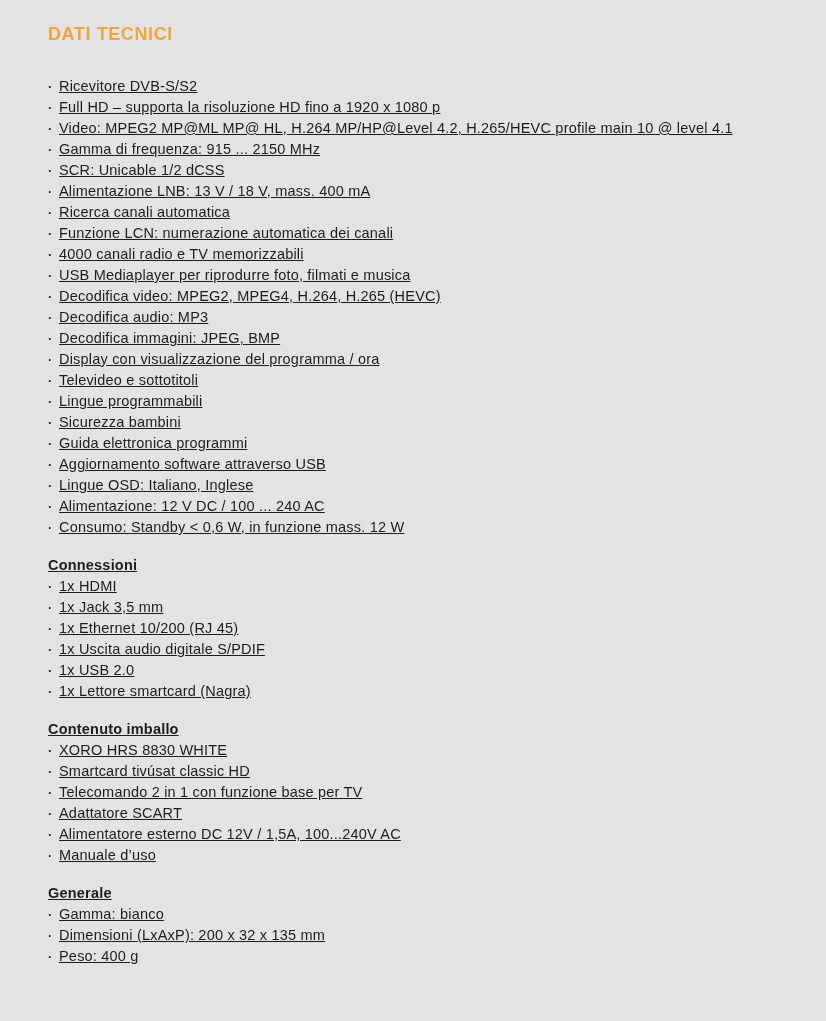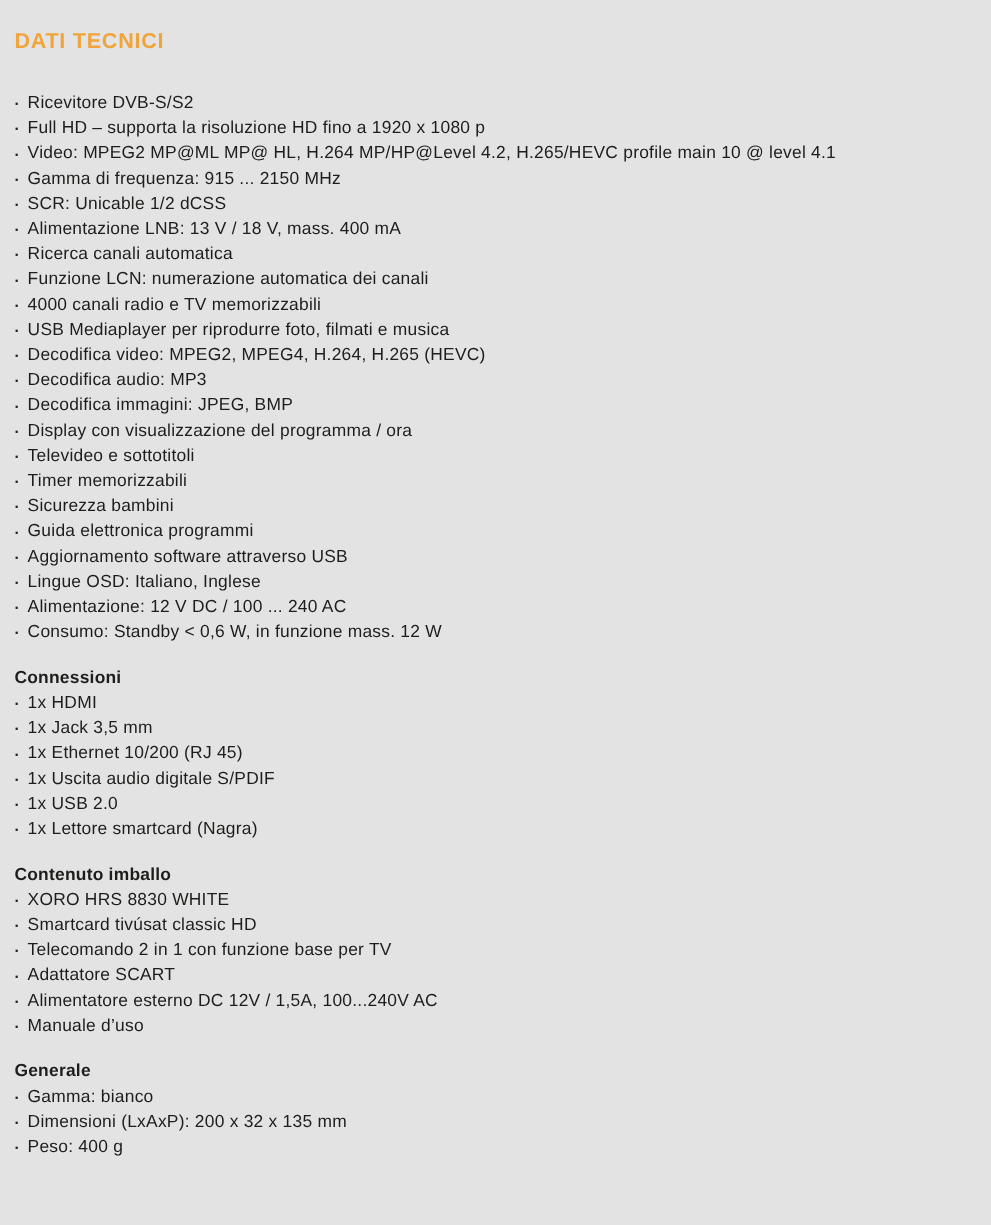--- a/index.html
+++ b/index.html
@@ -8,33 +8,33 @@
   }
   body {
     width: 826px;
     height: 1021px;
     background: #E3E3E3;
     color: #1D1D1B;
     font-family: "Liberation Sans", sans-serif;
     overflow: hidden;
   }
   .page {
-    padding: 23px 32px 0 12px;
+    padding: 23px 32px 0 48px;
     box-sizing: border-box;
   }
   h1.title {
     margin: 0 0 31px 0;
     font-size: 18px;
     line-height: 22px;
     font-weight: bold;
     letter-spacing: 0.6px;
     color: #F0A43C;
     text-transform: uppercase;
   }
-  .section { margin: 0; }
+  .section { margin: 0; text-decoration: underline; }
   .section + .section { margin-top: 17px; }
   .section-heading {
     margin: 0;
     font-size: 14.5px;
     line-height: 21px;
     font-weight: bold;
     letter-spacing: 0.2px;
   }
   ul.spec-list {
     margin: 0;
@@ -74,21 +74,21 @@
       <li>Alimentazione LNB: 13 V / 18 V, mass. 400 mA</li>
       <li>Ricerca canali automatica</li>
       <li>Funzione LCN: numerazione automatica dei canali</li>
       <li>4000 canali radio e TV memorizzabili</li>
       <li>USB Mediaplayer per riprodurre foto, filmati e musica</li>
       <li>Decodifica video: MPEG2, MPEG4, H.264, H.265 (HEVC)</li>
       <li>Decodifica audio: MP3</li>
       <li>Decodifica immagini: JPEG, BMP</li>
       <li>Display con visualizzazione del programma / ora</li>
       <li>Televideo e sottotitoli</li>
-      <li>Timer memorizzabili</li>
+      <li>Lingue programmabili</li>
       <li>Sicurezza bambini</li>
       <li>Guida elettronica programmi</li>
       <li>Aggiornamento software attraverso USB</li>
       <li>Lingue OSD: Italiano, Inglese</li>
       <li>Alimentazione: 12 V DC / 100 ... 240 AC</li>
       <li>Consumo: Standby &lt; 0,6 W, in funzione mass. 12 W</li>
     </ul>
   </div>
 
   <div class="section">

